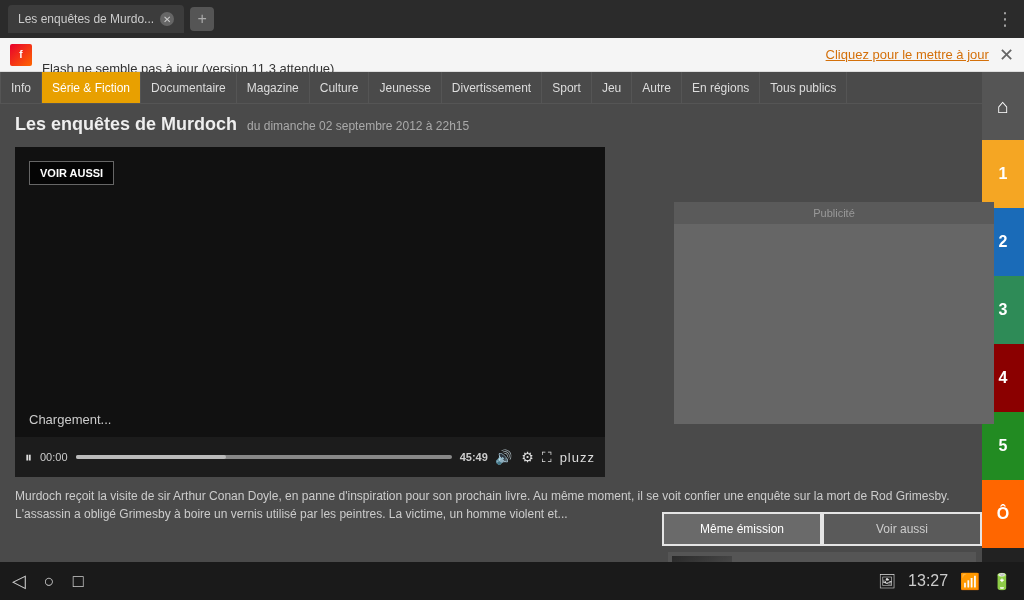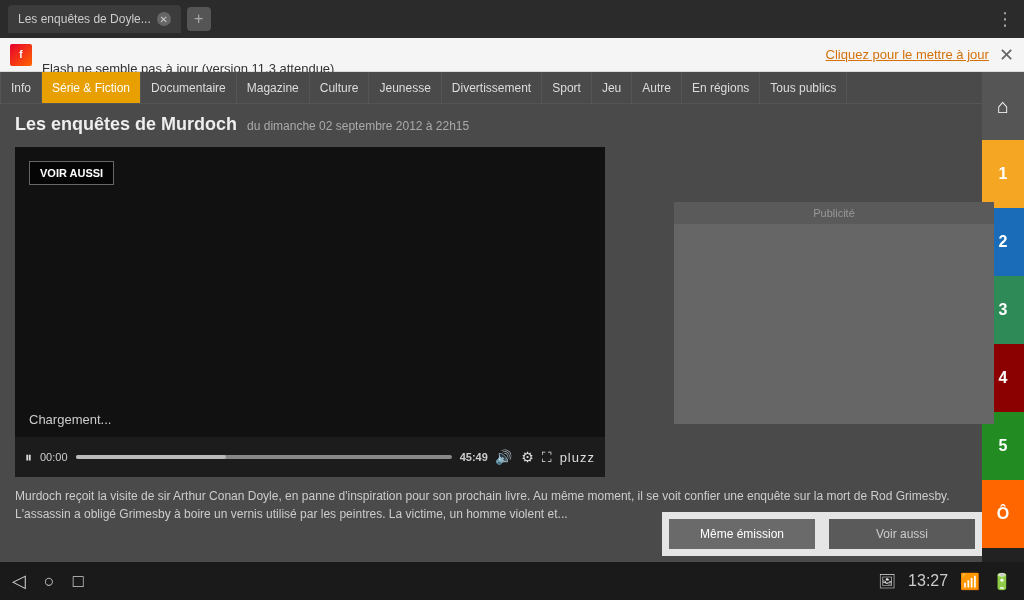--- a/index.html
+++ b/index.html
@@ -292,21 +292,21 @@
       display: flex;
     }
     .tab-btn {
       flex: 1;
       padding: 8px 0;
       text-align: center;
       font-size: 12px;
       color: #ccc;
       cursor: pointer;
       background: #5a5a5a;
-      border: 7px solid #e5e5e5;
+      border: 2px solid #e5e5e5;
     }
     .tab-btn.active {
       background: #6a6a6a;
       color: white;
     }
     .tab-content {
       padding: 6px;
     }
     .show-item {
       display: flex;
@@ -364,21 +364,21 @@
       width: 1024px;
       height: 560px;
       overflow: hidden;
     }
   </style>
 </head>
 <body>
 
 <div class="browser-bar">
   <div class="tab">
-    <span>Les enquêtes de Doyle...</span>
+    <span>Les enquêtes de Murdo...</span>
     <div class="tab-close">✕</div>
   </div>
   <div class="tab-new">
     <span>+</span>
   </div>
   <div class="browser-menu">
     <span>⋮</span>
   </div>
 </div>
 

